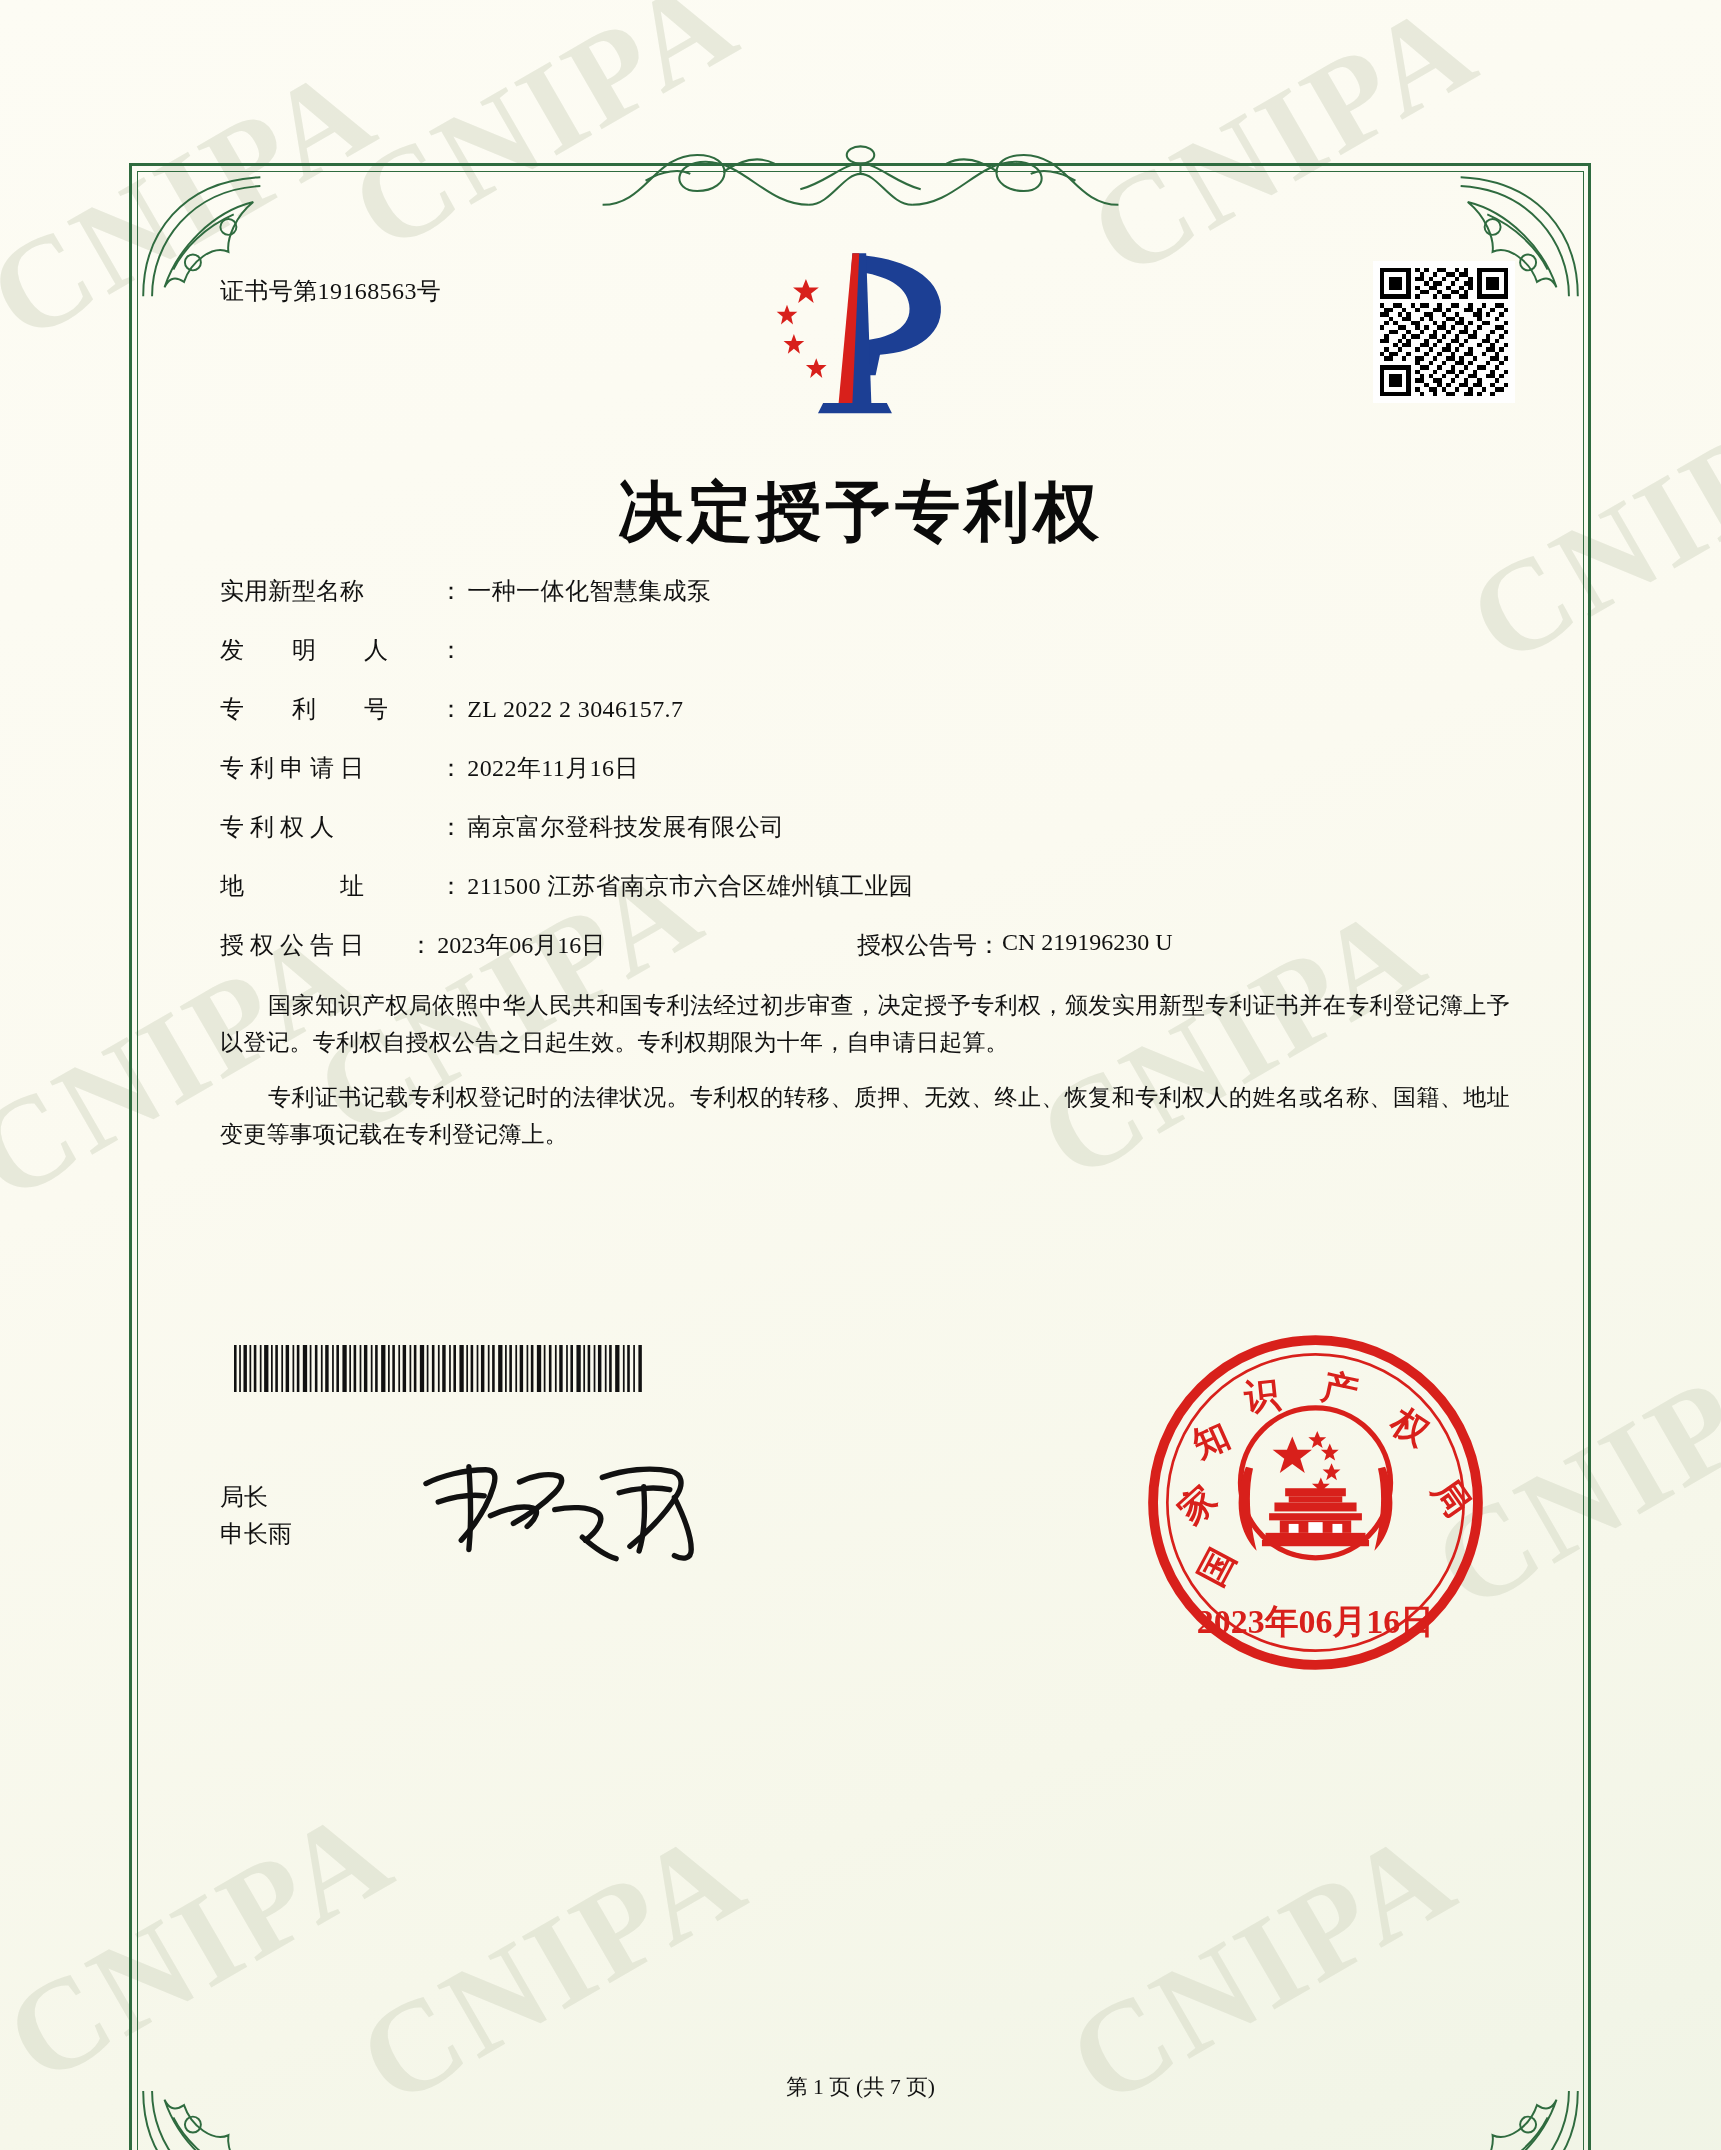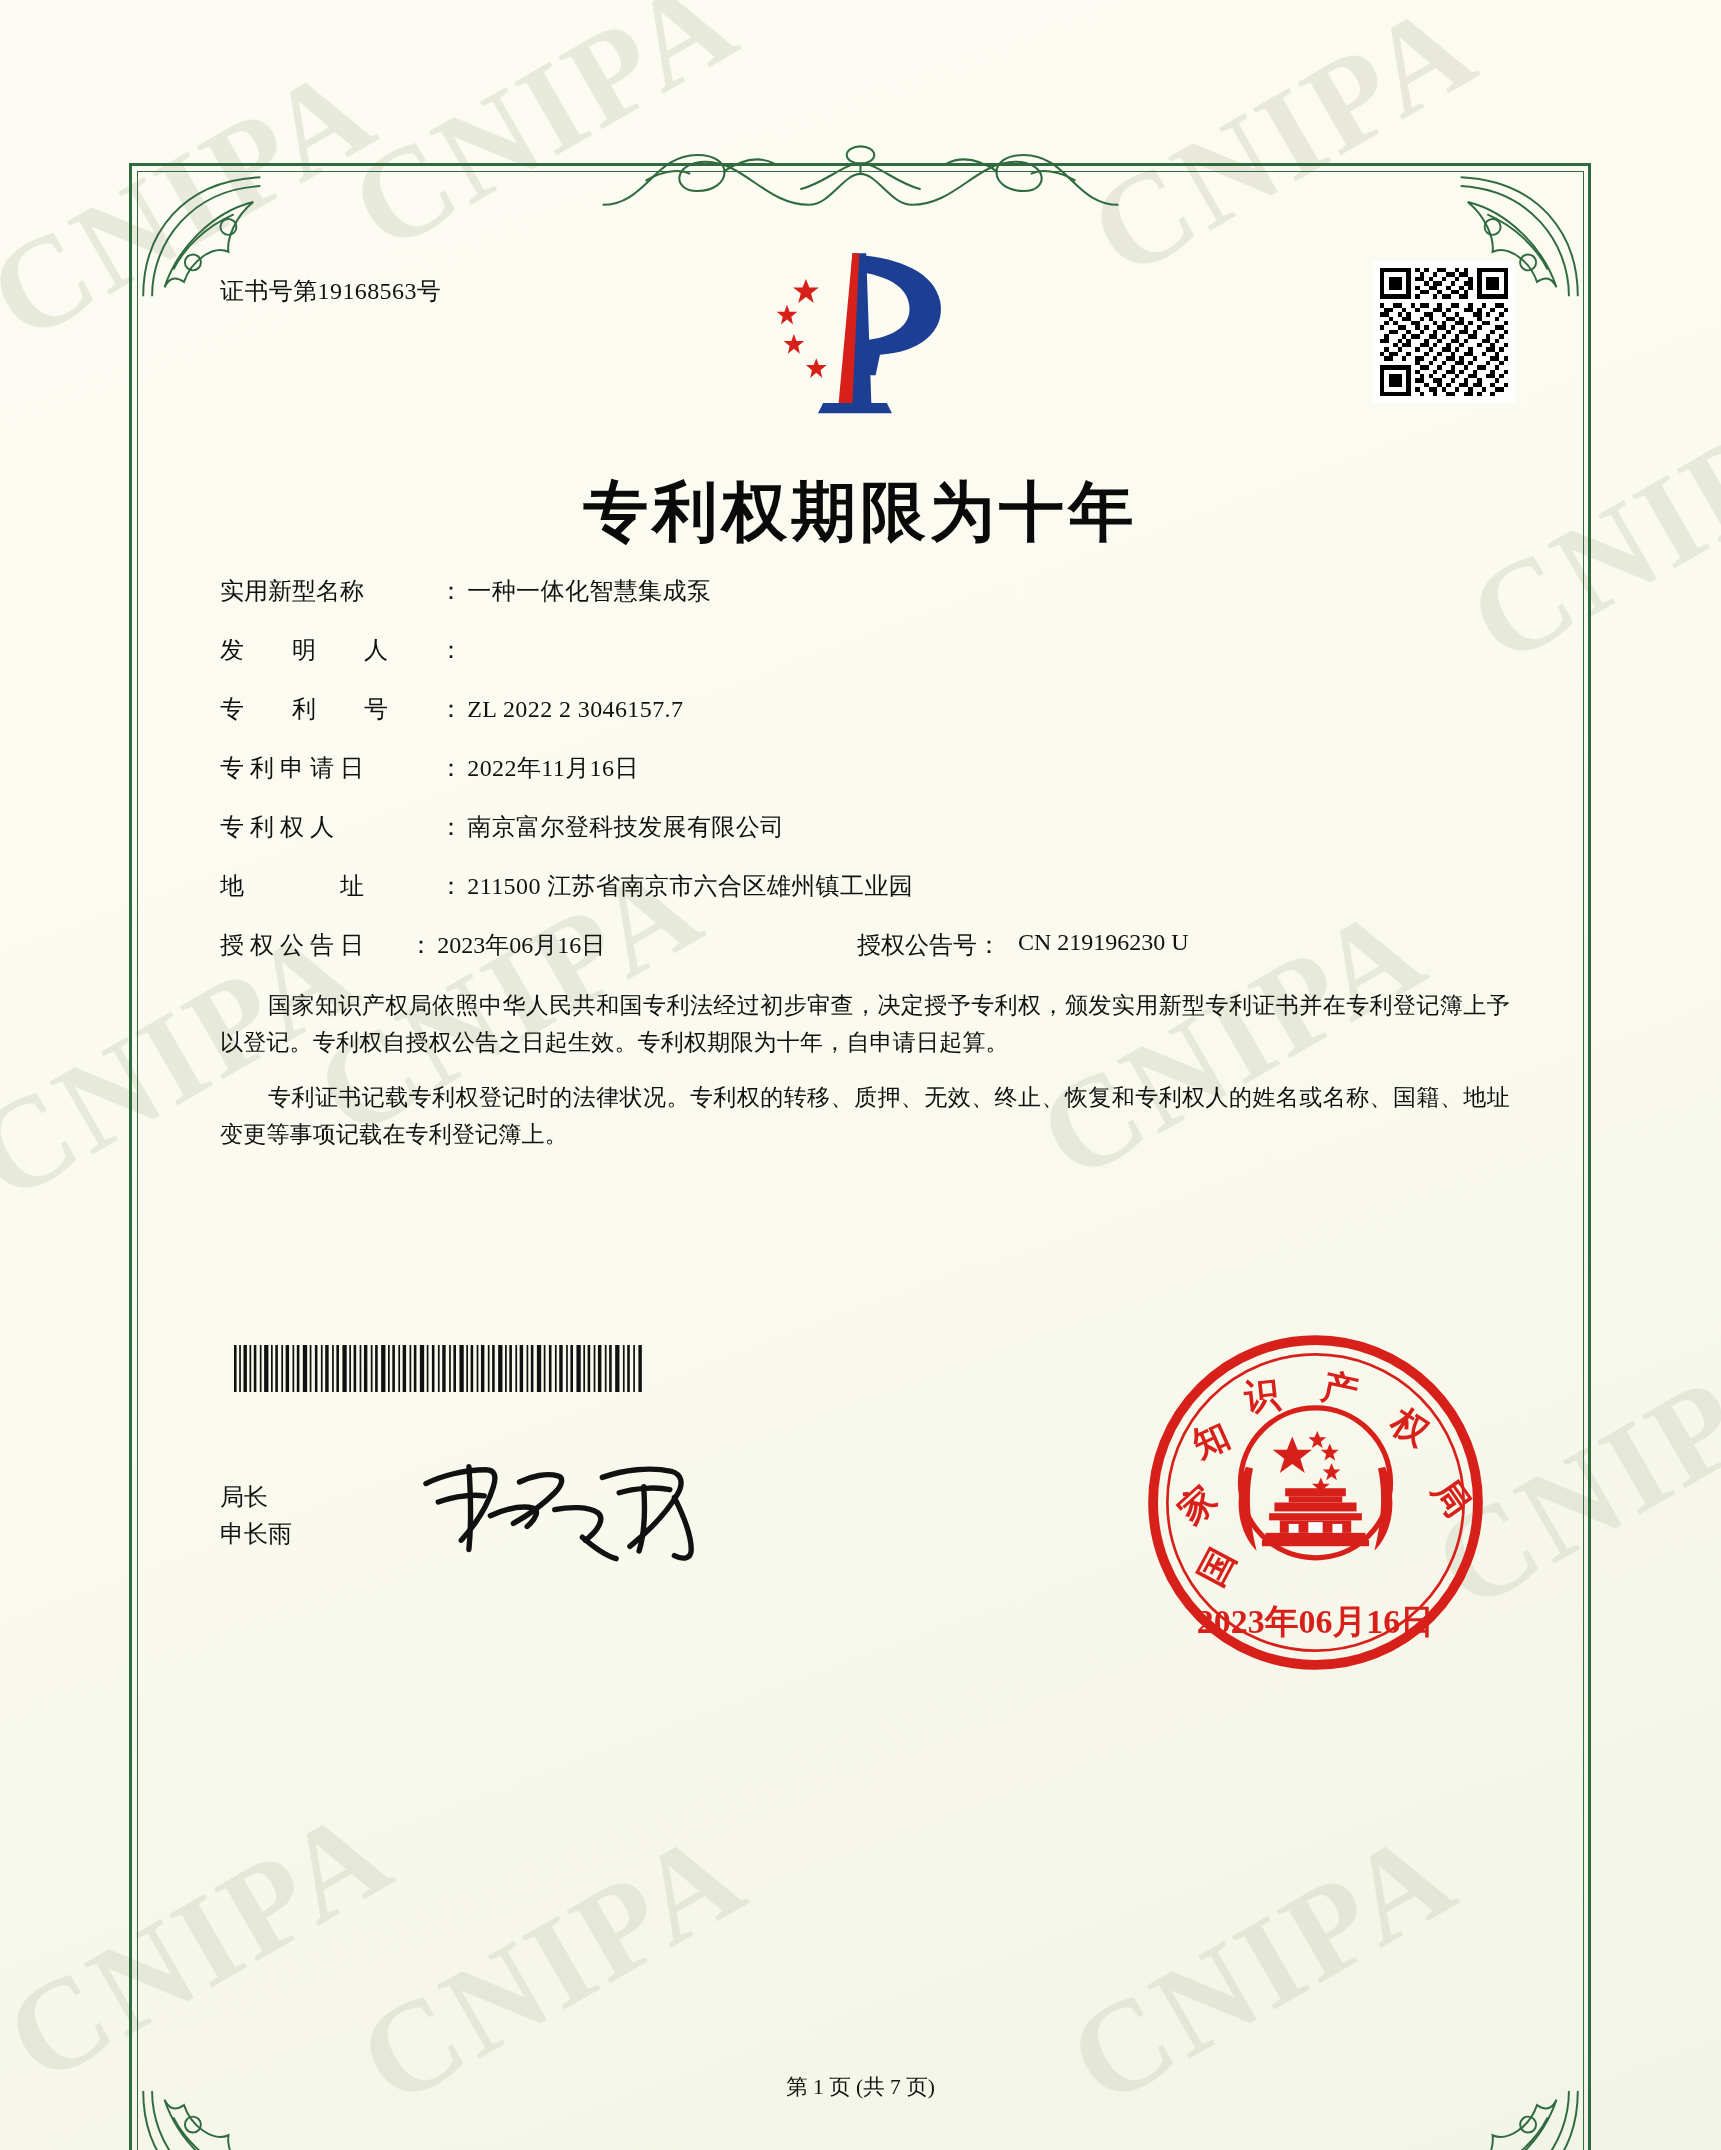--- a/index.html
+++ b/index.html
@@ -139,21 +139,21 @@
   .grant-row {
     display: flex;
     align-items: baseline;
     font-size: 24px;
     color: #111;
     margin-bottom: 26px;
   }
   .grant-left { width: 637px; flex: 0 0 637px; display: flex; }
   .grant-left .lbl { width: 189px; flex: 0 0 189px; display: flex; justify-content: space-between; }
   .grant-right { display: flex; }
-  .grant-right .lbl { flex: 0 0 auto; margin-right: 17px; }
+  .grant-right .lbl { flex: 0 0 auto; margin-right: 1px; }
 
   .para {
     font-size: 23px;
     line-height: 1.62;
     color: #111;
     text-indent: 48px;
     margin-top: 17px;
     text-align: justify;
     letter-spacing: 0.2px;
   }
@@ -510,21 +510,21 @@
 
         <g fill="#d8201b">
           <polygon points="66,36 70,46 81,46 72,53 75,64 66,57 57,64 60,53 51,46 62,46"></polygon>
           <polygon points="44,66 47,74 56,74 49,80 51,89 44,83 37,89 39,80 32,74 41,74"></polygon>
           <polygon points="52,100 55,108 64,108 57,114 59,123 52,117 45,123 47,114 40,108 49,108"></polygon>
           <polygon points="78,128 81,136 90,136 83,142 85,151 78,145 71,151 73,142 66,136 75,136"></polygon>
         </g>
       </g>
     </svg>
 
-    <div class="title">专利权期限为十年</div>
+    <div class="title">决定授予专利权</div>
 
     <div class="fields">
 
       <div class="field-row">
         <div class="field-label" style="letter-spacing:0px;">
           <span>实用新型名称</span>
         </div>
         <div class="field-colon">：</div>
         <div class="field-value">一种一体化智慧集成泵</div>
       </div>

